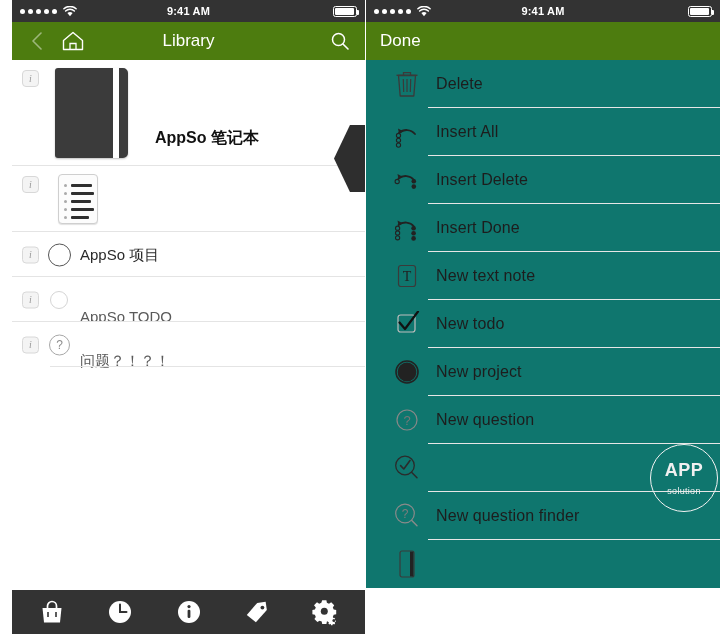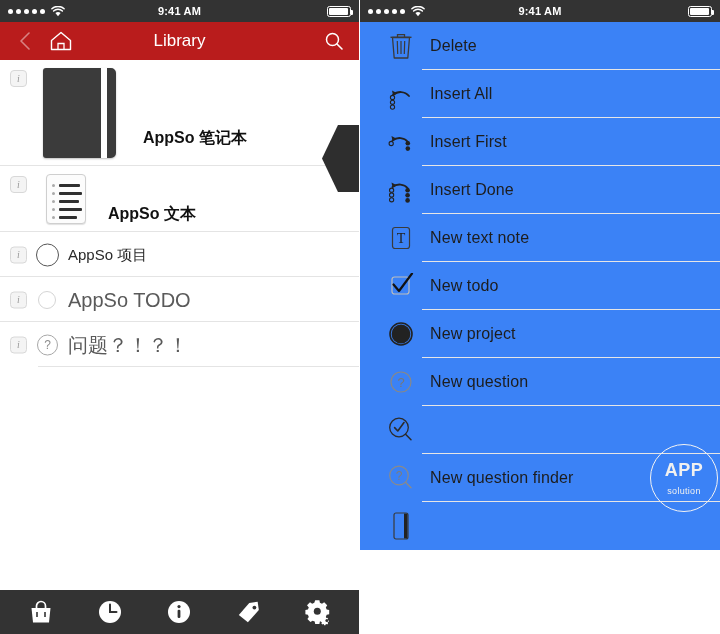--- a/index.html
+++ b/index.html
@@ -2,21 +2,21 @@
 <html><head>
 <meta charset="utf-8">
 <style>
   * { box-sizing: border-box; margin: 0; padding: 0; }
   html, body {
     width: 720px; height: 634px;
     background: #ffffff;
     font-family: "Liberation Sans", "DejaVu Sans", sans-serif;
     overflow: hidden;
   }
-  .screens { display: flex; width: 720px; height: 478px; }
+  .screens { display: flex; width: 720px; height: 478px; padding-left: 12px; }
   .phone { width: 360px; height: 634px; position: relative; background: #fff; overflow: hidden; }
   .phone.left { border-right: 1px solid #ffffff; }
 
   
   .statusbar {
     height: 22px; background: #333333; color: #ffffff;
     display: flex; align-items: center; position: relative;
     padding: 0 8px; flex: none;
   }
   .sb-dots { display: flex; align-items: center; gap: 3px; }
@@ -33,21 +33,21 @@
     position: relative; background: transparent;
   }
   .sb-batt::after {
     content: ""; position: absolute; right: -3px; top: 3px;
     width: 2px; height: 5px; background: #ffffff; border-radius: 0 1px 1px 0;
   }
   .sb-batt i { position: absolute; left: 1px; top: 1px; bottom: 1px; width: 19px; background: #fff; border-radius: 1px; display: block; }
 
   
   .navbar {
-    height: 38px; background: #b91c1c; color: #fff;
+    height: 38px; background: #4d7c0f; color: #fff;
     display: flex; align-items: center; position: relative; padding: 0 12px;
   }
   .nav-back { width: 26px; display: flex; align-items: center; justify-content: center; opacity: .45; }
   .nav-home { width: 34px; display: flex; align-items: center; justify-content: center; margin-left: 6px; }
   .nav-title {
     position: absolute; left: 0; right: 0; text-align: center;
     font-size: 17px; font-weight: 400; line-height: 38px; pointer-events: none;
   }
   .nav-search { margin-left: auto; display: flex; align-items: center; justify-content: center; width: 26px; }
   .nav-done { font-size: 17px; color: #ffffff; padding-left: 2px; }
@@ -59,21 +59,21 @@
   .lib-row.indent-sep .sep { left: 38px; }
   .badge-i {
     position: absolute; left: 10px;
     width: 17px; height: 17px; border-radius: 4px;
     border: 1px solid #d8d8d8; background: #f4f4f4; color: #9a9a9a;
     font-size: 10px; font-style: italic; font-family: "Liberation Serif", serif;
     display: flex; align-items: center; justify-content: center; line-height: 1;
   }
   .lib-title { font-size: 16px; color: #111111; font-weight: 700; }
   .lib-title.plain { font-weight: 400; color: #2a2a2a; font-size: 15px; }
-  .lib-title.muted { font-weight: 400; color: #5a5a5a; font-size: 20px; }
+  .lib-title.muted { font-weight: 400; color: #5a5a5a; font-size: 15px; margin-top: 16px; }
 
   
   .row-notebook { height: 106px; }
   .nb-thumb {
     position: absolute; left: 43px; top: 8px;
     width: 73px; height: 90px; background: #3b3b3b;
     border-radius: 3px 5px 5px 3px; box-shadow: 0 1px 2px rgba(0,0,0,.25);
   }
   .nb-thumb::after {
     content:""; position: absolute; right: 9px; top: 0; bottom: 0;
@@ -121,21 +121,21 @@
     position: absolute; left: 0; right: 0; bottom: 0; height: 44px;
     background: #333333; display: flex; align-items: center; justify-content: space-around;
     padding: 0 6px;
   }
   .tab-item { width: 46px; height: 34px; display: flex; align-items: center; justify-content: center; }
 
   
   .menu { background: #ffffff; position: relative; }
   .menu-row {
     height: 48px; display: flex; align-items: center; position: relative;
-    background: #3b82f6; padding-left: 20px;
+    background: #0f766e; padding-left: 20px;
   }
   .menu-row .msep { position: absolute; left: 62px; right: 0; bottom: 0; height: 1px; background: #e6e6e6; }
   .menu-icon { width: 42px; display: flex; align-items: center; justify-content: center; flex: none; }
   .menu-label { font-size: 16px; color: #1d1d1d; margin-left: 8px; letter-spacing: .1px; }
 
   
   .watermark {
     position: absolute; right: 2px; top: 444px; width: 68px; height: 68px;
     border-radius: 50%; border: 1px solid #f3f3f3;
     display: flex; flex-direction: column; align-items: center; justify-content: center;
@@ -213,21 +213,20 @@
             <span class="doc-line" style="top:9px;width:21px"></span>
           <span class="doc-bullet" style="top:17px"></span>
             <span class="doc-line" style="top:17px;width:23px"></span>
           <span class="doc-bullet" style="top:25px"></span>
             <span class="doc-line" style="top:25px;width:20px"></span>
           <span class="doc-bullet" style="top:33px"></span>
             <span class="doc-line" style="top:33px;width:23px"></span>
           <span class="doc-bullet" style="top:41px"></span>
             <span class="doc-line" style="top:41px;width:18px"></span>
         </span>
-        <span class="lib-title">AppSo 文本</span>
         <span class="sep"></span>
       </div>
 
       <div class="lib-row row-small">
         <span class="badge-i" style="top:50%;transform:translateY(-50%)">i</span>
         <span class="circle-open"></span>
         <span class="lib-title plain">AppSo 项目</span>
         <span class="sep"></span>
       </div>
 
@@ -309,20 +308,23 @@
         </svg>
       </span>
       <span class="sb-time">9:41 AM</span>
       <span class="sb-right">
         <span class="sb-batt">
             <i></i>
           </span>
       </span>
     </div>
 
+    <div class="navbar">
+      <span class="nav-done">Done</span>
+    </div>
 
     <div class="menu">
 
       <div class="menu-row">
         <span class="menu-icon">
           <svg width="26" height="30" viewBox="0 0 26 30">
             <path d="M4.5 6.5 L21.5 6.5 L19.8 27 L6.2 27 Z" stroke="#3a3a3a" stroke-width="1.3" fill="none" stroke-linejoin="round"></path>
             <path d="M2.5 6.3 L23.5 6.3" stroke="#3a3a3a" stroke-width="1.4"></path>
             <path d="M9.5 6.2 L9.5 3.6 L16.5 3.6 L16.5 6.2" stroke="#3a3a3a" stroke-width="1.3" fill="none"></path>
             <path d="M9.3 10 L9.7 23 M13 10 L13 23 M16.7 10 L16.3 23" stroke="#3a3a3a" stroke-width="1.2"></path>
@@ -349,21 +351,21 @@
       <div class="menu-row">
         <span class="menu-icon">
           <svg width="30" height="32" viewBox="0 0 30 32">
             <path d="M6.5 14.5 a11 11 0 0 1 15.5 1.5" stroke="#222" stroke-width="1.8" fill="none" stroke-linecap="round"></path>
             <path d="M5.5 10 L6.5 15.1 L11.1 13" fill="#222"></path>
             <circle cx="5.2" cy="17.5" r="2.1" stroke="#222" stroke-width="1.1" fill="none"></circle>
             <circle cx="21.8" cy="17.3" r="2.3" fill="#222"></circle>
             <circle cx="21.8" cy="22.6" r="2.3" fill="#222"></circle>
           </svg>
         </span>
-        <span class="menu-label">Insert First</span>
+        <span class="menu-label">Insert Delete</span>
         <span class="msep"></span>
       </div>
 
       <div class="menu-row">
         <span class="menu-icon">
           <svg width="30" height="34" viewBox="0 0 30 34">
             <path d="M6.5 14 a11 11 0 0 1 15.5 1.5" stroke="#222" stroke-width="1.8" fill="none" stroke-linecap="round"></path>
             <path d="M5.5 9.5 L6.5 14.6 L11.1 12.5" fill="#222"></path>
             <circle cx="5.6" cy="17.2" r="2.1" stroke="#222" stroke-width="1.1" fill="none"></circle>
             <circle cx="5.6" cy="22" r="2.1" stroke="#222" stroke-width="1.1" fill="none"></circle>

